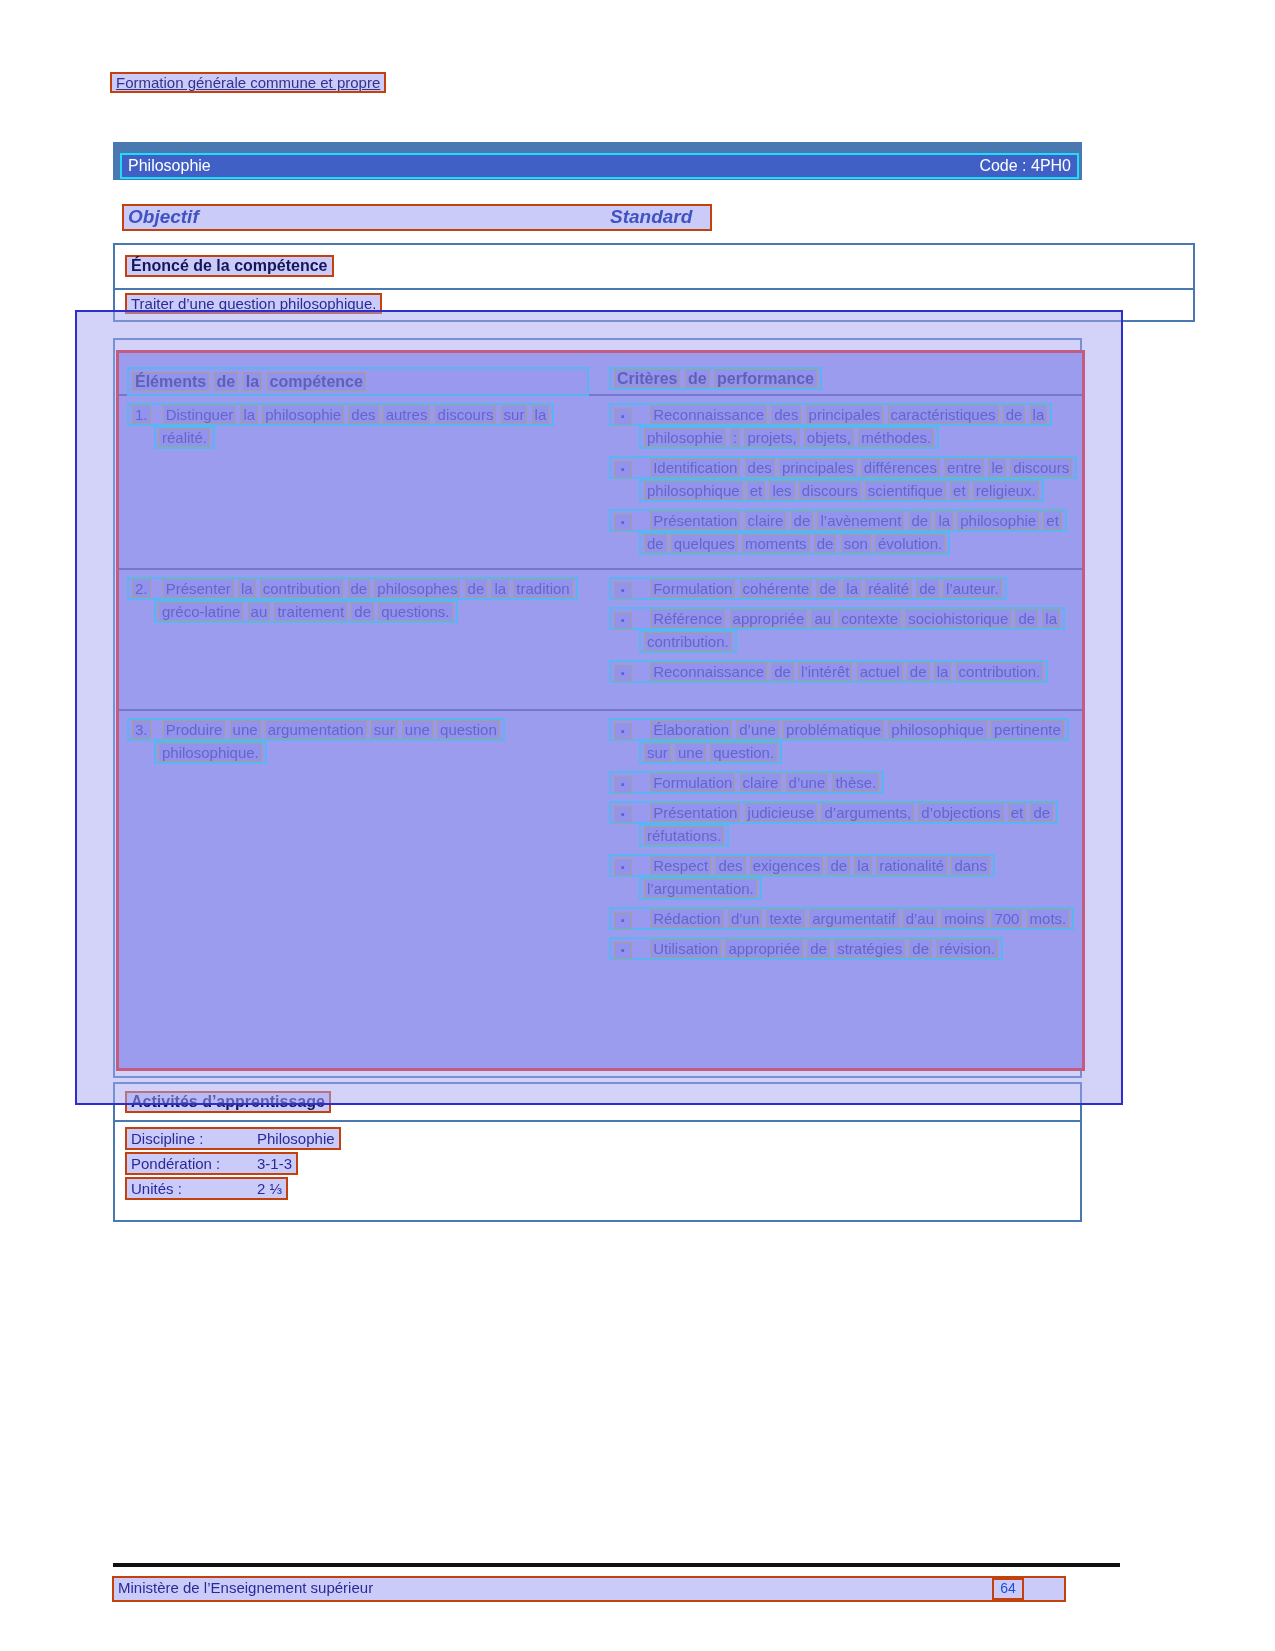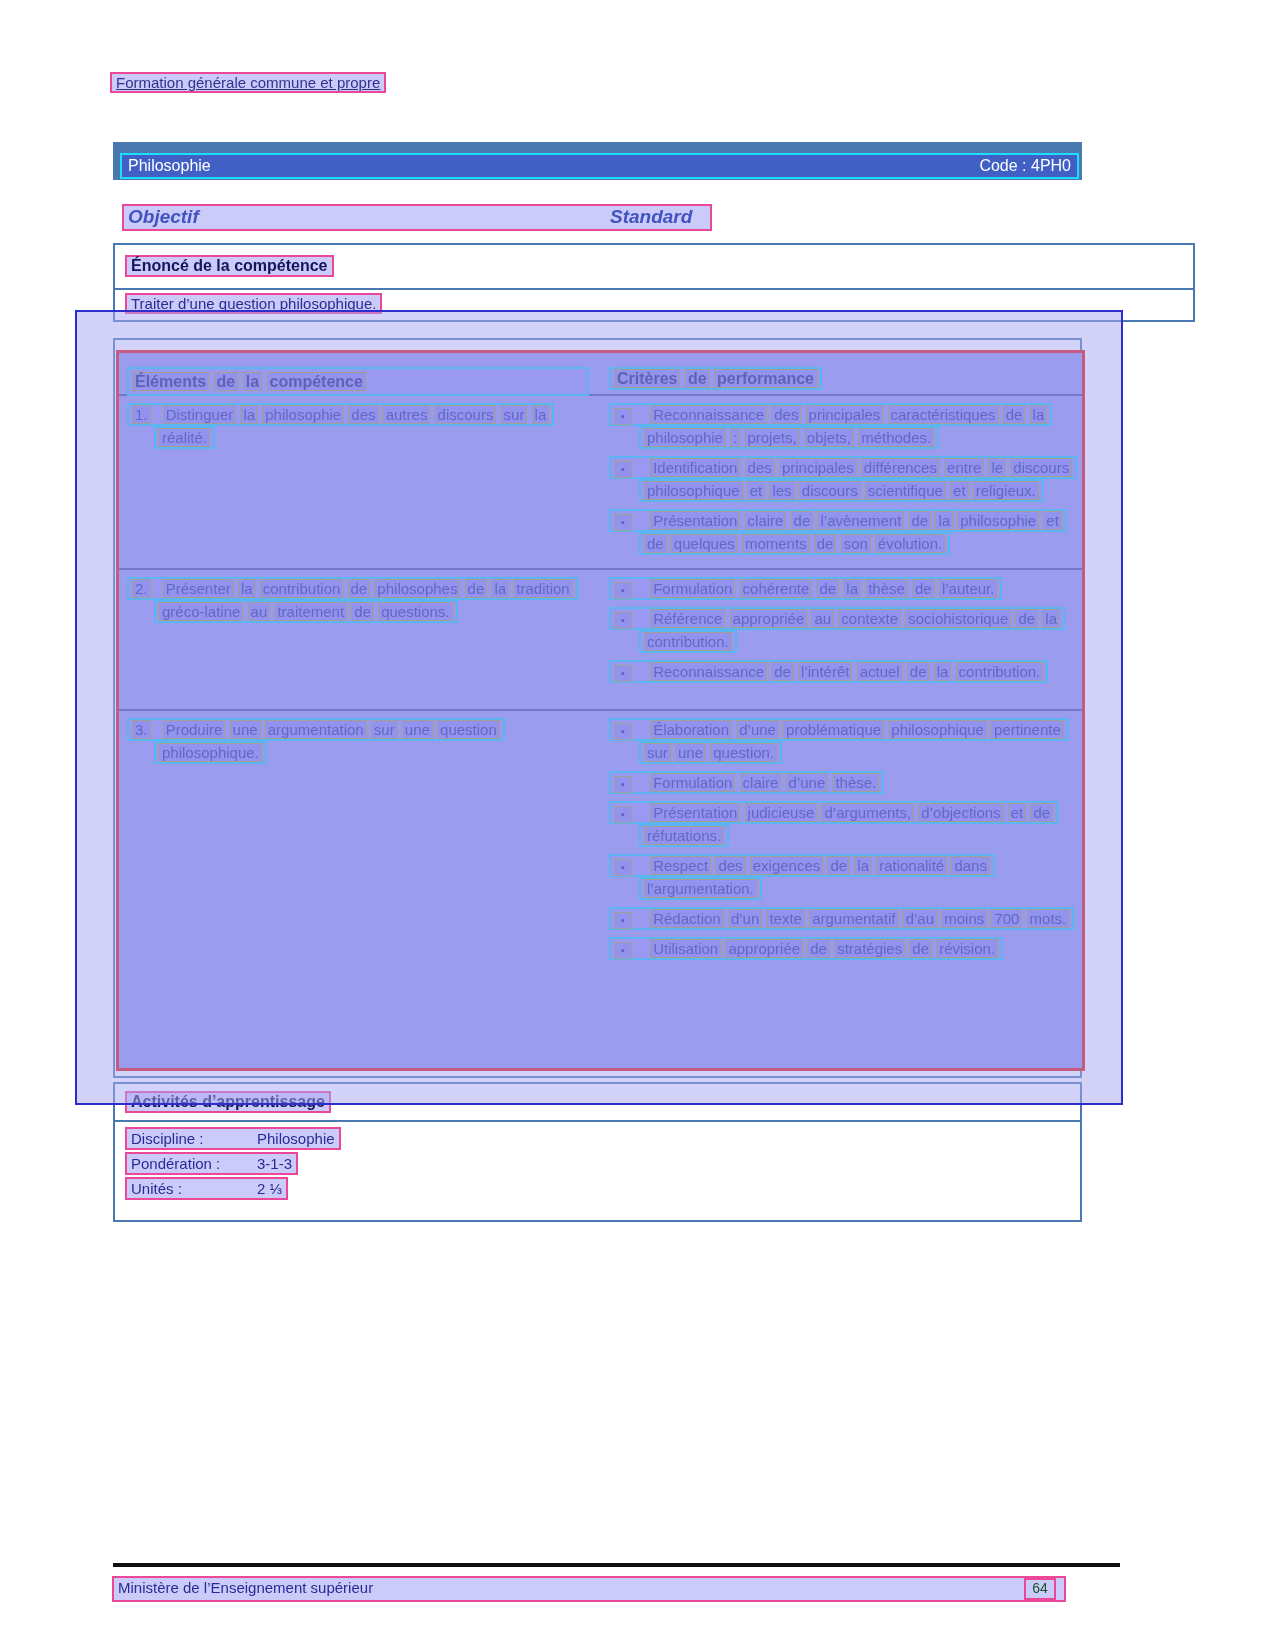--- a/index.html
+++ b/index.html
@@ -1,21 +1,21 @@
 <!DOCTYPE html>
 <html><head>
 <meta charset="utf-8">
 <title>Philosophie — 4PH0</title>
 <style>
   html,body{margin:0;padding:0;background:#ffffff;}
   .page{position:relative;width:1275px;height:1651px;background:#ffffff;
         font-family:"Liberation Sans",sans-serif;overflow:hidden;color:#232394;}
 
   
-  .hl{background:#cbcbfa;border:2px solid #ec4899;padding:0 4px;display:inline-block;}
+  .hl{background:#cbcbfa;border:2px solid #c2410c;padding:0 4px;display:inline-block;}
 
   
   .linebox{border:2px solid rgba(8,198,242,.95);background:rgba(134,134,240,.5);
            padding:1px 3px;box-decoration-break:clone;-webkit-box-decoration-break:clone;}
   
   .word{border:1px solid rgba(168,152,28,.9);background:rgba(96,96,232,.35);padding:0 2px;}
 
   .top-label{position:absolute;left:110px;top:72px;font-size:15px;color:#32328e;
              text-decoration:underline;}
 
@@ -60,22 +60,22 @@
   .act-h{height:38px;box-sizing:border-box;border-bottom:2px solid #4a78b0;padding:7px 0 0 10px;}
   .act-h .hl{font-weight:bold;font-size:16px;color:#15155c;}
   .act-fields{padding:5px 0 0 10px;}
   .field-row{margin-bottom:2px;}
   .field-row .hl{font-size:15px;color:#2a2a96;line-height:19px;}
   .flabel{display:inline-block;min-width:126px;}
 
   .footer-rule{position:absolute;left:113px;top:1563px;width:1007px;height:4px;background:#101010;}
   .footer-box{position:absolute;left:112px;top:1576px;width:942px;height:22px;
               font-size:15px;color:#2a2a96;line-height:20px;}
-  .page-num{position:absolute;left:1024px;top:1578px;width:24px;height:18px;line-height:17px;
-            font-size:14px;color:#14532d;text-align:center;padding:0 2px;}
+  .page-num{position:absolute;left:992px;top:1578px;width:24px;height:18px;line-height:17px;
+            font-size:14px;color:#1d4ed8;text-align:center;padding:0 2px;}
 
   
   .overlay{position:absolute;left:75px;top:310px;width:1048px;height:795px;box-sizing:border-box;
            background:rgba(168,168,244,.5);border:2px solid #2e2ecc;z-index:90;pointer-events:none;}
 </style>
 </head>
 <body>
 
 <div class="page">
 
@@ -122,21 +122,21 @@
             <div class="crit"><span class="linebox"><span class="word blt">▪</span> <span class="word">Reconnaissance</span> <span class="word">des</span> <span class="word">principales</span> <span class="word">caractéristiques</span> <span class="word">de</span> <span class="word">la</span> <span class="word">philosophie</span> <span class="word">:</span> <span class="word">projets,</span> <span class="word">objets,</span> <span class="word">méthodes.</span> </span></div>
             <div class="crit"><span class="linebox"><span class="word blt">▪</span> <span class="word">Identification</span> <span class="word">des</span> <span class="word">principales</span> <span class="word">différences</span> <span class="word">entre</span> <span class="word">le</span> <span class="word">discours</span> <span class="word">philosophique</span> <span class="word">et</span> <span class="word">les</span> <span class="word">discours</span> <span class="word">scientifique</span> <span class="word">et</span> <span class="word">religieux.</span> </span></div>
             <div class="crit"><span class="linebox"><span class="word blt">▪</span> <span class="word">Présentation</span> <span class="word">claire</span> <span class="word">de</span> <span class="word">l’avènement</span> <span class="word">de</span> <span class="word">la</span> <span class="word">philosophie</span> <span class="word">et</span> <span class="word">de</span> <span class="word">quelques</span> <span class="word">moments</span> <span class="word">de</span> <span class="word">son</span> <span class="word">évolution.</span> </span></div>
           </div>
         </div>
         <div class="trow">
           <div class="cell-el">
             <div class="eltext"><span class="linebox"><span class="word num">2.</span> <span class="word">Présenter</span> <span class="word">la</span> <span class="word">contribution</span> <span class="word">de</span> <span class="word">philosophes</span> <span class="word">de</span> <span class="word">la</span> <span class="word">tradition</span> <span class="word">gréco-latine</span> <span class="word">au</span> <span class="word">traitement</span> <span class="word">de</span> <span class="word">questions.</span> </span></div>
           </div>
           <div class="cell-cr">
-            <div class="crit"><span class="linebox"><span class="word blt">▪</span> <span class="word">Formulation</span> <span class="word">cohérente</span> <span class="word">de</span> <span class="word">la</span> <span class="word">thèse</span> <span class="word">de</span> <span class="word">l’auteur.</span> </span></div>
+            <div class="crit"><span class="linebox"><span class="word blt">▪</span> <span class="word">Formulation</span> <span class="word">cohérente</span> <span class="word">de</span> <span class="word">la</span> <span class="word">réalité</span> <span class="word">de</span> <span class="word">l’auteur.</span> </span></div>
             <div class="crit"><span class="linebox"><span class="word blt">▪</span> <span class="word">Référence</span> <span class="word">appropriée</span> <span class="word">au</span> <span class="word">contexte</span> <span class="word">sociohistorique</span> <span class="word">de</span> <span class="word">la</span> <span class="word">contribution.</span> </span></div>
             <div class="crit"><span class="linebox"><span class="word blt">▪</span> <span class="word">Reconnaissance</span> <span class="word">de</span> <span class="word">l’intérêt</span> <span class="word">actuel</span> <span class="word">de</span> <span class="word">la</span> <span class="word">contribution.</span> </span></div>
           </div>
         </div>
         <div class="trow">
           <div class="cell-el">
             <div class="eltext"><span class="linebox"><span class="word num">3.</span> <span class="word">Produire</span> <span class="word">une</span> <span class="word">argumentation</span> <span class="word">sur</span> <span class="word">une</span> <span class="word">question</span> <span class="word">philosophique.</span> </span></div>
           </div>
           <div class="cell-cr">
             <div class="crit"><span class="linebox"><span class="word blt">▪</span> <span class="word">Élaboration</span> <span class="word">d’une</span> <span class="word">problématique</span> <span class="word">philosophique</span> <span class="word">pertinente</span> <span class="word">sur</span> <span class="word">une</span> <span class="word">question.</span> </span></div>

